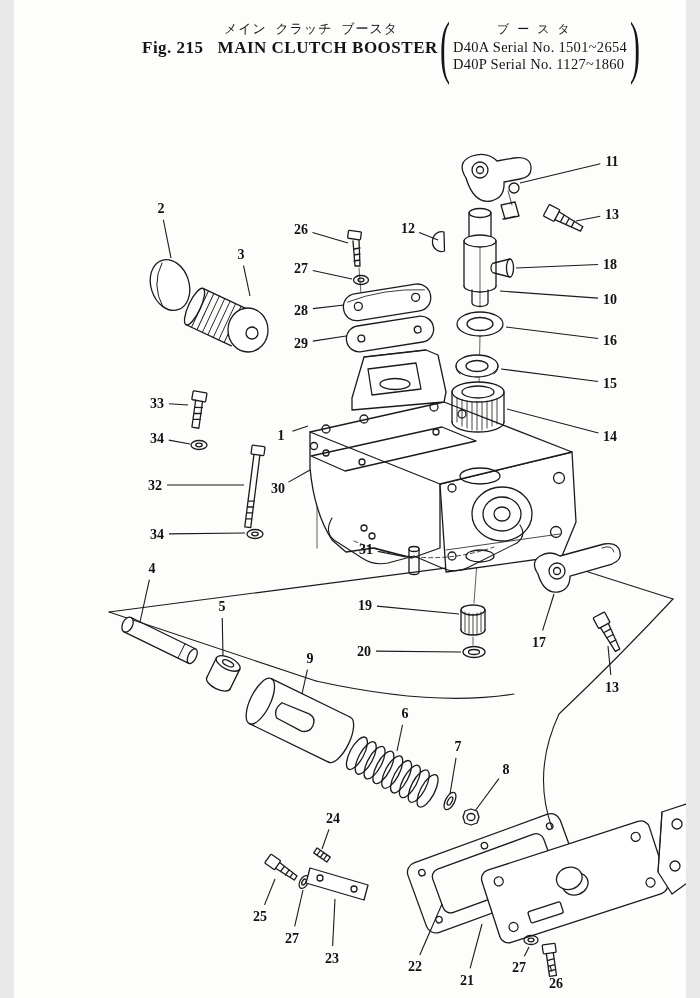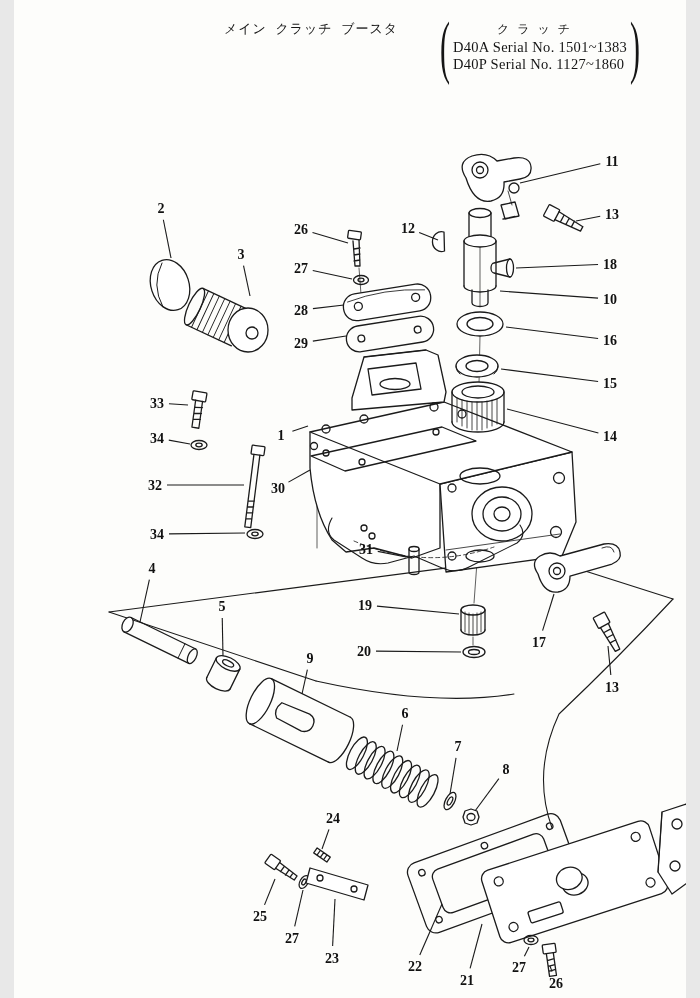--- a/index.html
+++ b/index.html
@@ -19,25 +19,28 @@
   #leader-layer line{stroke:#1a1a1a;stroke-width:1.1;}
   #callout-layer text{font:700 14px "Liberation Serif", serif;fill:#111;text-anchor:middle;stroke:none;}
 </style>
 </head>
 <body>
 
 <div class="page">
 
   <header>
     <div class="title-jp">メイン  クラッチ  ブースタ</div>
+    <div class="title-en">
+      <span class="fig">Fig. 215</span><span>MAIN CLUTCH BOOSTER</span>
+    </div>
     <div class="serial-block">
       <span class="paren">(</span>
       <div class="serial-lines">
-        <div class="serial-jp">クラッチ</div>
-        <div class="serial-line">D40A Serial No. 1501~1383</div>
+        <div class="serial-jp">ブースタ</div>
+        <div class="serial-line">D40A Serial No. 1501~2654</div>
         <div class="serial-line">D40P Serial No. 1127~1860</div>
       </div>
       <span class="paren">)</span>
     </div>
   </header>
 
   <svg id="diagram" viewBox="0 0 700 998" width="700" height="998">
     <g class="art">
 
       <g stroke-width="0.7">

